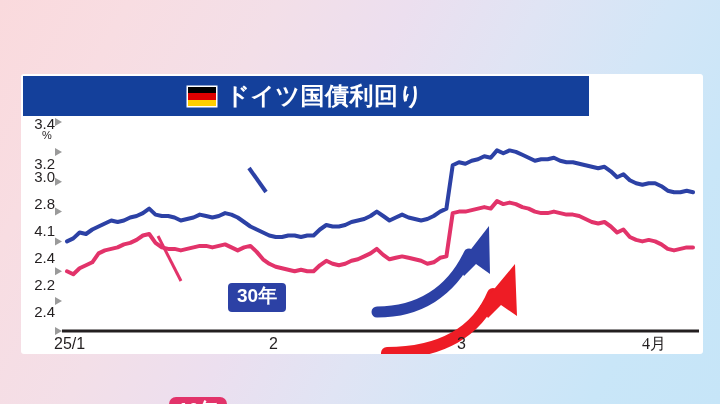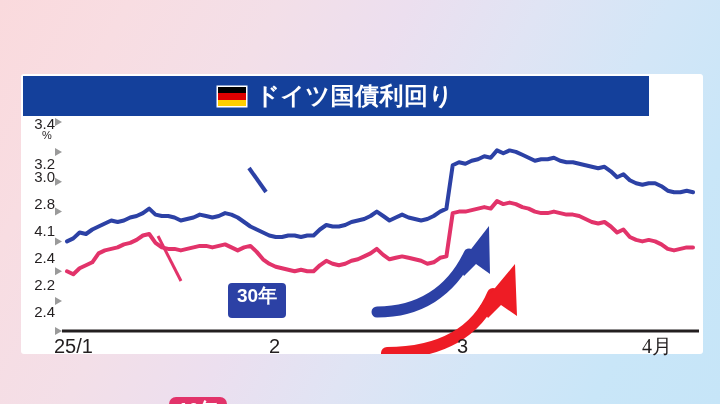--- a/index.html
+++ b/index.html
@@ -15,21 +15,21 @@
        #c9e6f8 86%, #c6e5f8 100%);
   }
   
   #card{
     position:absolute;left:21px;top:74px;width:682px;height:280px;
     background:#ffffff;
     border-radius:3px;
   }
   
   #headerbar{
-    position:absolute;left:23px;top:76px;width:626px;height:40px;
+    position:absolute;left:23px;top:76px;width:566px;height:40px;
     background:#14409b;
     display:flex;align-items:center;justify-content:center;
     gap:9px;
   }
   #flag{
     width:28px;height:19px;
     background:linear-gradient(#000 0 33.33%, #dd0000 33.33% 66.66%, #ffce00 66.66% 100%);
     box-shadow:0 0 0 1.5px #ffffff;
     flex:0 0 auto;
   }
@@ -49,29 +49,29 @@
     position:absolute;
     font-size:15px;color:#231f20;
     text-align:right;width:34px;
     line-height:1;
     white-space:nowrap;
   }
   .pct{
     position:absolute;font-size:11px;color:#231f20;line-height:1;
   }
   .xlab{
-    position:absolute;font-size:20px;color:#231f20;line-height:1;
+    position:absolute;font-size:16px;color:#231f20;line-height:1;
     white-space:nowrap;
   }
 
   
   .callout{
     position:absolute;
     color:#ffffff;font-size:19px;font-weight:bold;
-    padding:3px 9px 13px 9px;
+    padding:3px 9px 7px 9px;
     border-radius:4px;
     line-height:1;white-space:nowrap;
   }
   #callout30{background:#2c41a5;left:207px;top:167px;}
   #callout10{background:#e2336a;left:148px;top:281px;border-radius:7px;}
 </style>
 </head>
 <body>
 
 <div id="root">

